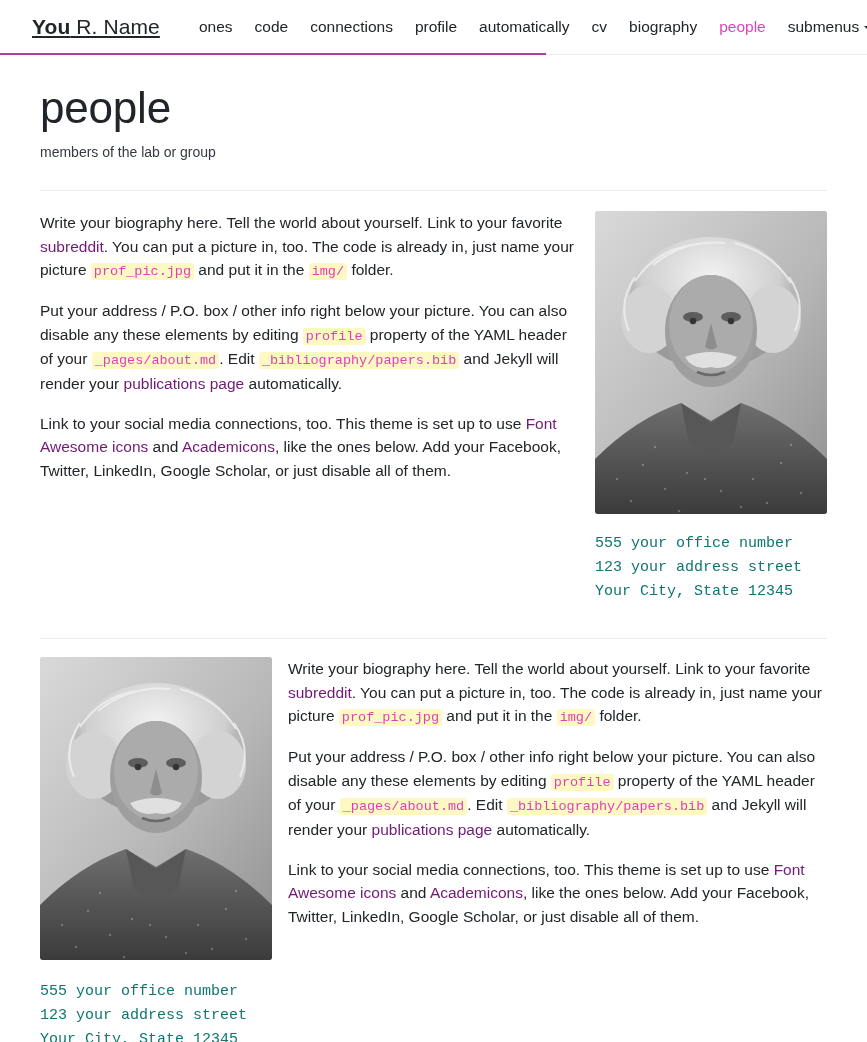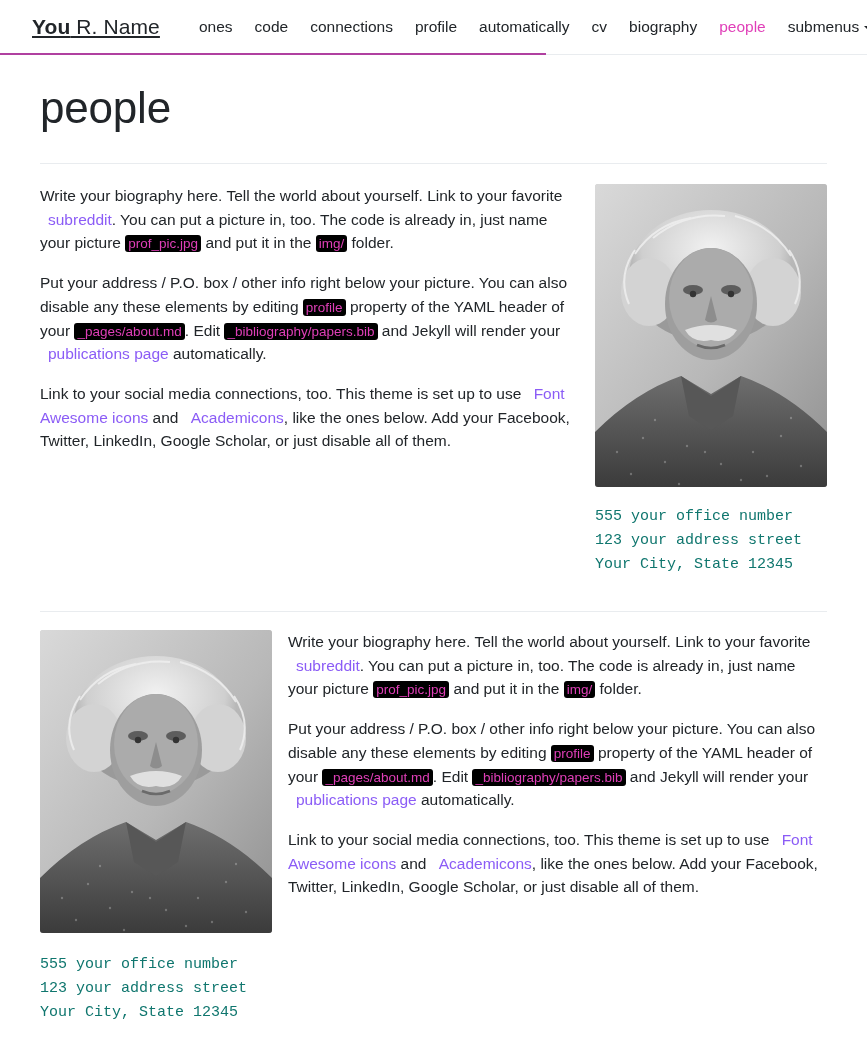--- a/index.html
+++ b/index.html
@@ -93,29 +93,28 @@
   .profile.reverse .col-img { flex: 0 0 232px; }
 
   p.bio {
     font-size: 15.5px;
     line-height: 1.53;
     margin: 0 0 16px 0;
     color: #212529;
   }
   p.bio:last-child { margin-bottom: 0; }
   a.link {
-    color: #8b5cf6;
+    color: #701a75;
     text-decoration: none;
-    margin-left: 8px;
   }
   code.inline {
-    font-family: Liberation Sans, sans-serif;
+    font-family: Liberation Mono, monospace;
     font-size: 13.5px;
     color: #e03fb8;
-    background: #000000;
+    background: #fef9c3;
     padding: 1px 3px;
     border-radius: 3px;
   }
 
   .photo {
     width: 232px;
     height: 303px;
     display: block;
     border-radius: 3px;
     overflow: hidden;
@@ -149,20 +148,21 @@
       <a class="nav-link" href="#">biography</a>
       <a class="nav-link active" href="#">people</a>
       <a class="nav-link caret" href="#">submenus</a>
     </div>
 
   <div class="nav-underline"></div>
 </div>
 
 <div class="page-wrap">
   <h1 class="page-title">people</h1>
+  <p class="page-subtitle">members of the lab or group</p>
   <hr class="divider">
 
   <div id="profiles">
       <div class="profile">
         <div class="col-text">
           <p class="bio"><span>Write your biography here. Tell the world about yourself. Link to your favorite </span><a class="link" href="#">subreddit</a><span>. You can put a picture in, too. The code is already in, just name your picture </span><code class="inline">prof_pic.jpg</code><span> and put it in the </span><code class="inline">img/</code><span> folder.</span></p>
           <p class="bio"><span>Put your address / P.O. box / other info right below your picture. You can also disable any these elements by editing </span><code class="inline">profile</code><span> property of the YAML header of your </span><code class="inline">_pages/about.md</code><span>. Edit </span><code class="inline">_bibliography/papers.bib</code><span> and Jekyll will render your </span><a class="link" href="#">publications page</a><span> automatically.</span></p>
           <p class="bio"><span>Link to your social media connections, too. This theme is set up to use </span><a class="link" href="#">Font Awesome icons</a><span> and </span><a class="link" href="#">Academicons</a><span>, like the ones below. Add your Facebook, Twitter, LinkedIn, Google Scholar, or just disable all of them.</span></p>
         </div>
         <div class="col-img">

